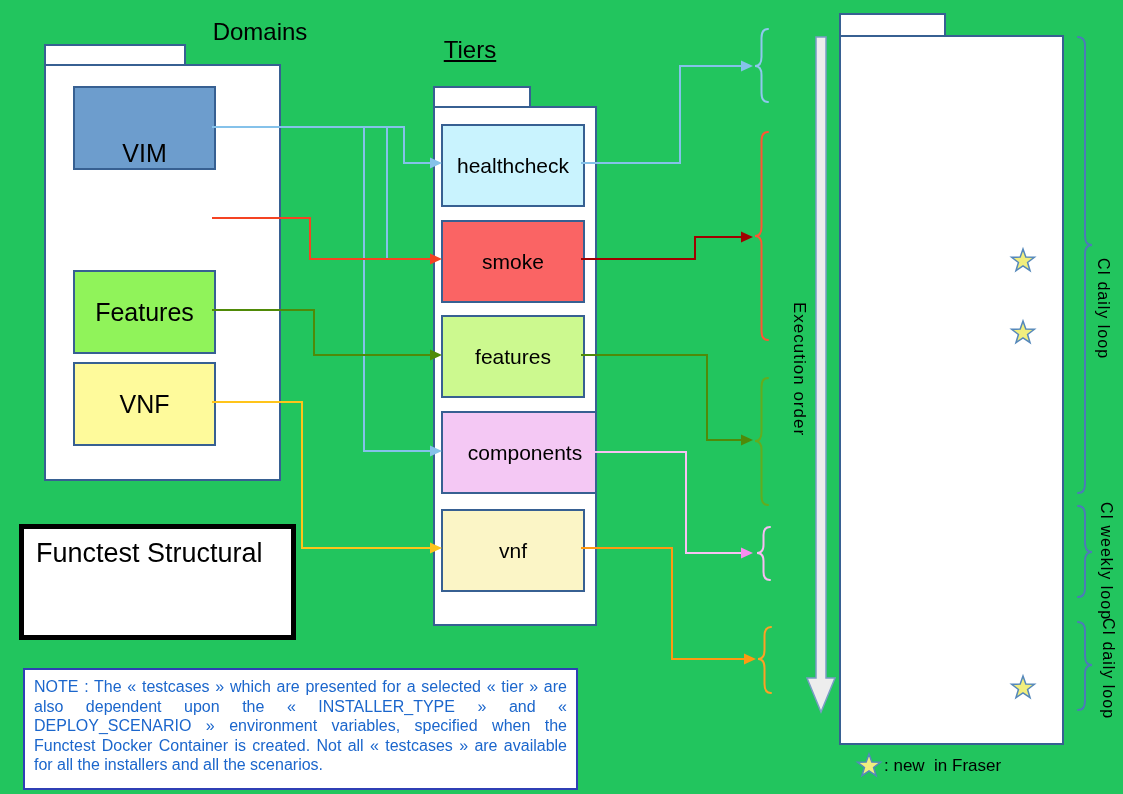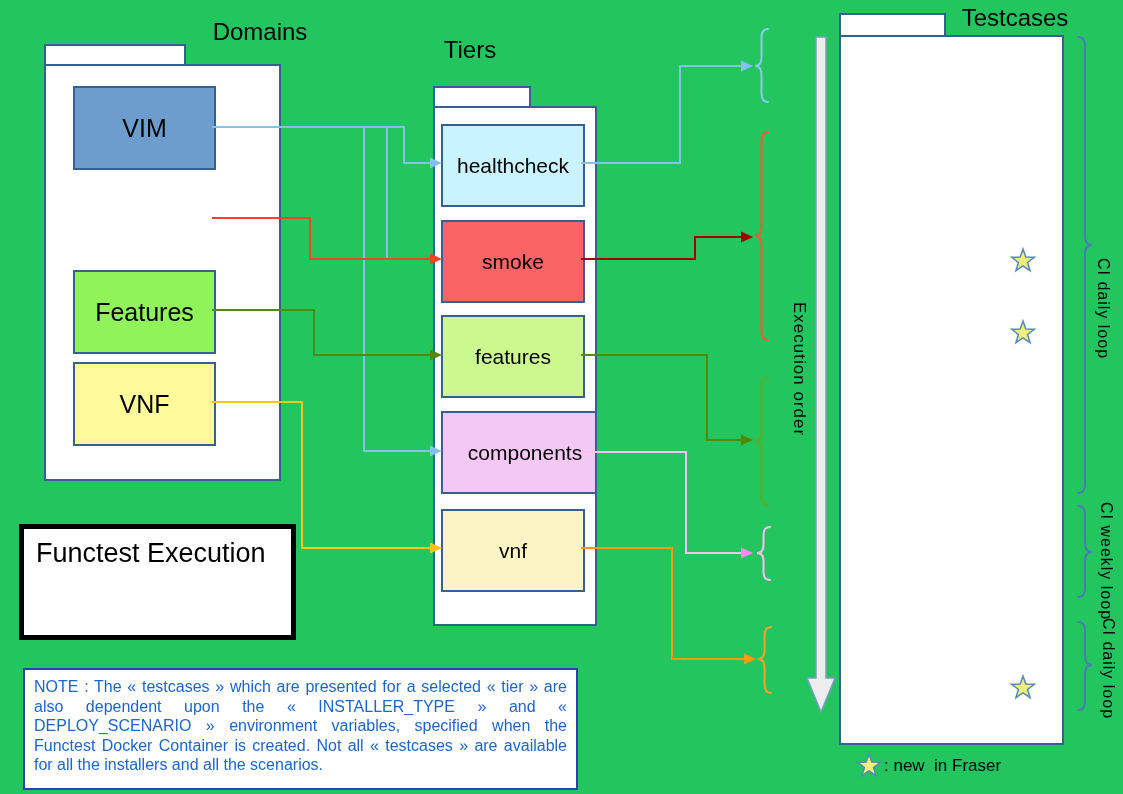--- a/index.html
+++ b/index.html
@@ -50,53 +50,52 @@
 </style>
 </head>
 <body>
 
 <div id="canvas">
 
   <div class="tab under" style="left:44px;top:44px;width:138px;height:22px;"></div>
   <div class="bigbox mid" style="left:44px;top:64px;width:233px;height:413px;"></div>
   <div class="sect-title" style="left:180px;top:18px;width:160px;">Domains</div>
 
-  <div class="node domain-node d-vim mid" style="left:73px;top:86px;">
+  <div class="node domain-node d-vim mid" style="left:73px;top:86px;align-items:flex-end;">
     <span>VIM</span>
   </div>
   <div class="node domain-node d-features mid" style="left:73px;top:270px;">
     <span>Features</span>
   </div>
   <div class="node domain-node d-vnf mid" style="left:73px;top:362px;">
     <span>VNF</span>
   </div>
 
   <div class="tab under" style="left:433px;top:86px;width:94px;height:22px;"></div>
   <div class="bigbox mid" style="left:433px;top:106px;width:160px;height:516px;"></div>
-  <div class="sect-title" style="left:410px;top:36px;width:120px;">Tiers</div>
+  <div class="sect-title" style="left:410px;top:36px;width:120px;text-decoration:underline;">Tiers</div>
 
   <div class="node tier-node t-smoke mid" style="top:220px;">
     <span>smoke</span>
   </div>
   <div class="node tier-node t-healthcheck mid" style="top:124px;">
     <span>healthcheck</span>
   </div>
   <div class="node tier-node t-features mid" style="top:315px;">
     <span>features</span>
   </div>
   <div class="node tier-node t-components mid" style="top:411px;">
     <span>components</span>
   </div>
   <div class="node tier-node t-vnf mid" style="top:509px;">
     <span>vnf</span>
   </div>
 
   <div class="tab under" style="left:839px;top:13px;width:103px;height:24px;"></div>
   <div class="bigbox mid" style="left:839px;top:35px;width:221px;height:706px;"></div>
-  <div class="sect-title" style="left:935px;top:4px;width:160px;">Testcases</div>
 
   <div class="tc-row g-cyan" style="top:42px;">
       <span>connection_check</span>
     </div>
   <div class="tc-row g-cyan" style="top:66px;">
       <span>api_check</span>
     </div>
   <div class="tc-row g-cyan" style="top:90px;">
       <span>snaps_health_check</span>
     </div>
@@ -156,21 +155,21 @@
       <span>cloudify_ims</span>
     </div>
   <div class="tc-row g-yellow" style="top:654px;">
       <span>vyos_vrouter</span>
     </div>
   <div class="tc-row g-yellow" style="top:678px;">
       <span>juju_epc</span>
     </div>
 
   <div class="title-block">
-    <div>Functest Execution</div>
+    <div>Functest Structural</div>
   </div>
 
   <div class="note-box">
     <span>NOTE : The « testcases » which are presented for a selected « tier » are also dependent upon the « INSTALLER_TYPE » and « DEPLOY_SCENARIO » environment variables, specified when the Functest Docker Container is created. Not all « testcases » are available for all the installers and all the scenarios.</span>
   </div>
 
   <div class="vlabel exec-label">Execution order</div>
   <div class="vlabel loop-label" style="left:1094px;top:258px;">CI daily loop</div>
   <div class="vlabel loop-label" style="left:1097px;top:502px;">CI weekly loop</div>
   <div class="vlabel loop-label" style="left:1099px;top:618px;">CI daily loop</div>

